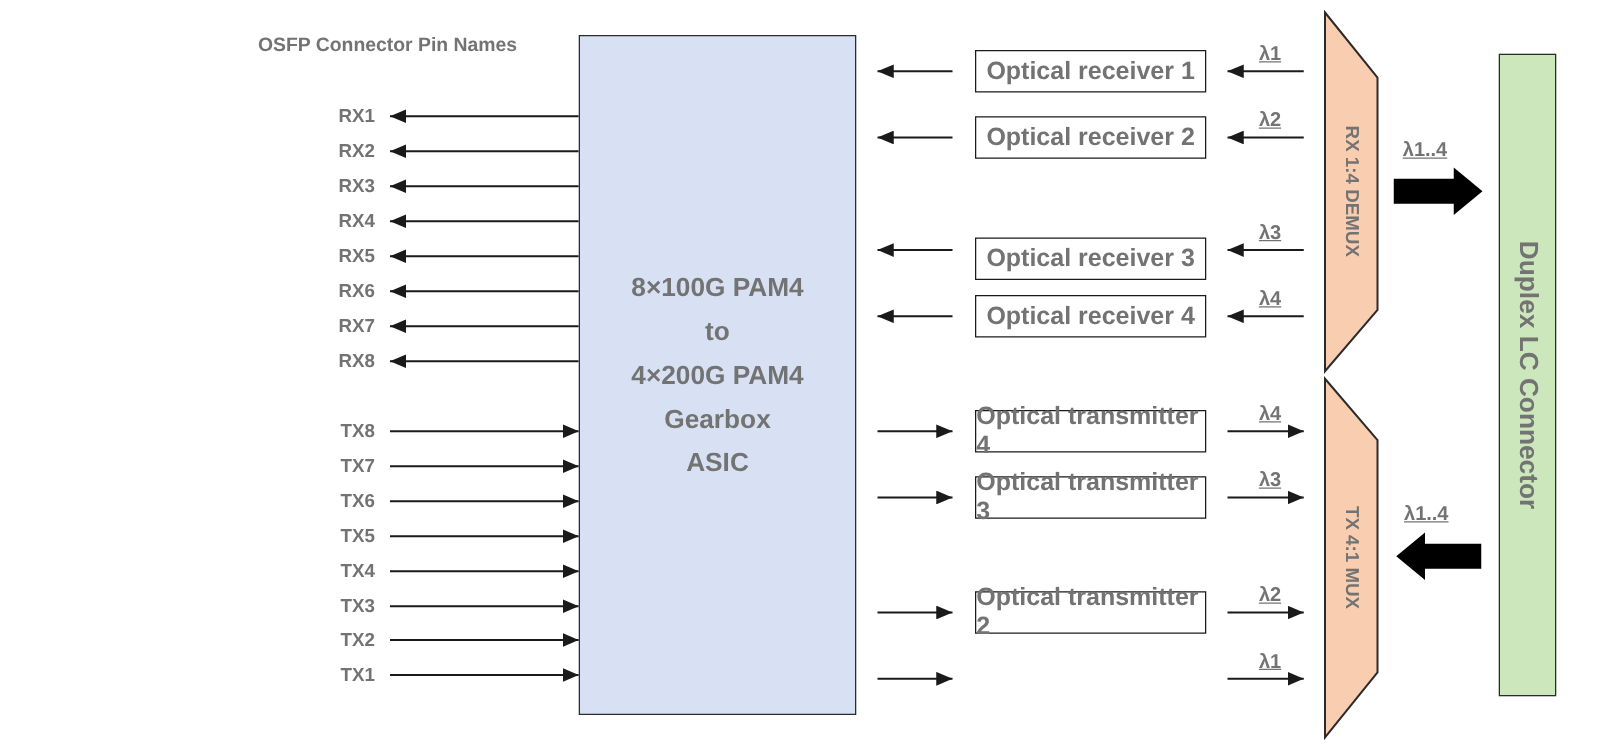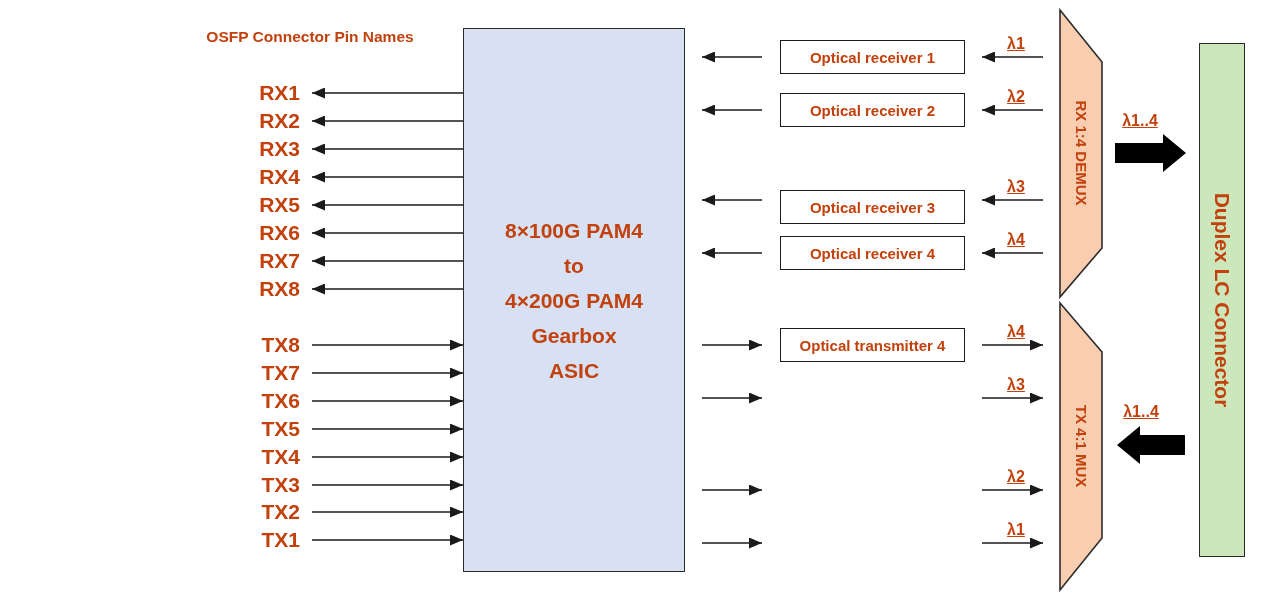--- a/index.html
+++ b/index.html
@@ -1,28 +1,28 @@
 <!DOCTYPE html>
 <html><head>
 <meta charset="utf-8">
 <style>
   html,body{margin:0;padding:0;background:#fff;}
   .stage{position:relative;width:1280px;height:600px;background:#ffffff;overflow:hidden;
-         font-family:"Liberation Sans",sans-serif;color:#c2410c;}
+         font-family:"Liberation Sans",sans-serif;color:#737373;}
   .layer{position:absolute;left:0;top:0;}
   .lbl{position:absolute;transform:translate(-50%,-50%);white-space:nowrap;font-weight:600;}
   .pin{position:absolute;transform:translate(-100%,-50%);white-space:nowrap;
-       font-size:21px;font-weight:600;}
+       font-size:15px;font-weight:600;}
   .lam{position:absolute;transform:translate(-50%,-50%);white-space:nowrap;
        font-size:16px;font-weight:600;text-decoration:underline;}
   .vlabel{position:absolute;transform:translate(-50%,-50%) rotate(90deg);
           white-space:nowrap;font-weight:600;}
   .obox{position:absolute;left:780px;width:185px;height:34px;background:#ffffff;
         border:1.4px solid #1a1a1a;display:flex;align-items:center;justify-content:center;
-        font-size:15px;font-weight:600;box-sizing:border-box;}
+        font-size:20px;font-weight:600;box-sizing:border-box;}
   .gearbox{position:absolute;left:463px;top:28px;width:222px;height:544px;
            background:#D7E1F3;border:1.6px solid #2b2b2b;box-sizing:border-box;
            display:flex;flex-direction:column;align-items:center;justify-content:center;
            font-size:21px;font-weight:600;line-height:35px;text-align:left;}
   .connector{position:absolute;left:1199px;top:43px;width:46px;height:514px;
              background:#CDE7BD;border:1.6px solid #2b2b2b;box-sizing:border-box;}
   .title{font-size:15.5px;}
   .switch{position:absolute;left:35px;top:285px;font-size:21px;font-weight:600;
           line-height:27px;white-space:nowrap;}
 </style>
@@ -123,20 +123,22 @@
     <div>Gearbox</div>
     <div>ASIC</div>
   </div>
 
   <div class="obox" style="top:40px">Optical receiver 1</div>
   <div class="obox" style="top:93px">Optical receiver 2</div>
   <div class="obox" style="top:190px">Optical receiver 3</div>
   <div class="obox" style="top:236px">Optical receiver 4</div>
 
   <div class="obox" style="top:328px">Optical transmitter 4</div>
+  <div class="obox" style="top:381px">Optical transmitter 3</div>
+  <div class="obox" style="top:473px">Optical transmitter 2</div>
 
   <div class="lam" style="left:1016px;top:44px">λ1</div>
   <div class="lam" style="left:1016px;top:97px">λ2</div>
   <div class="lam" style="left:1016px;top:187px">λ3</div>
   <div class="lam" style="left:1016px;top:240px">λ4</div>
 
   <div class="lam" style="left:1016px;top:332px">λ4</div>
   <div class="lam" style="left:1016px;top:385px">λ3</div>
   <div class="lam" style="left:1016px;top:477px">λ2</div>
   <div class="lam" style="left:1016px;top:530px">λ1</div>

